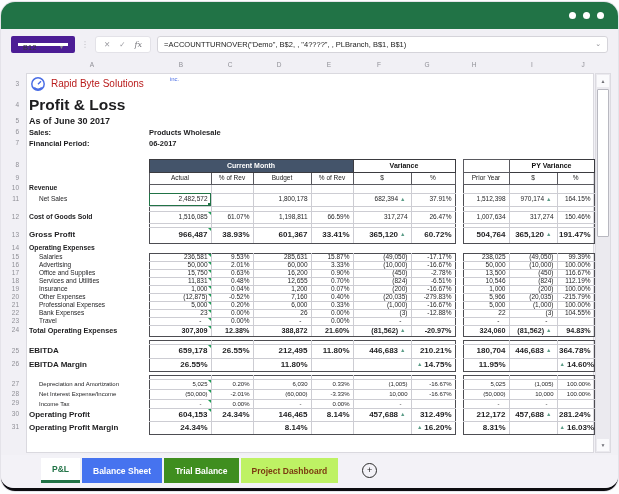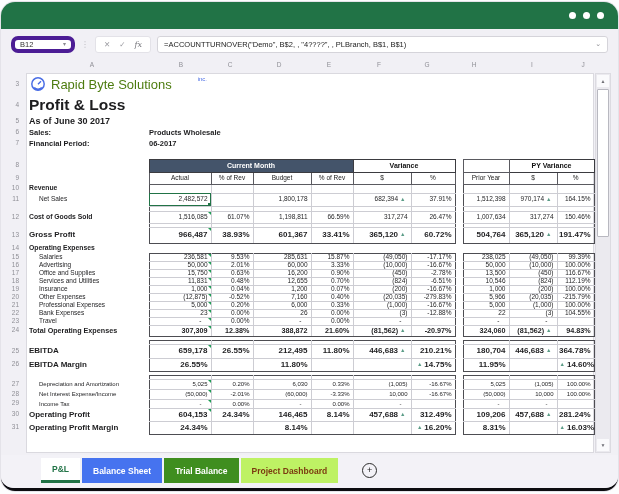--- a/index.html
+++ b/index.html
@@ -5,39 +5,39 @@
   *{box-sizing:border-box;margin:0;padding:0}
   html,body{width:619px;height:494px;background:#fdfdfe;font-family:"Liberation Sans",sans-serif;overflow:hidden}
   .window{position:absolute;left:1px;top:2px;width:617px;height:489px;border-radius:14px;background:#f1f0f5;
           border-bottom:3px solid #0c0c10;box-shadow:0 0 0 1px #e4e3e9;overflow:hidden}
   
   .titlebar{height:27px;background:#217346;position:relative}
   .dots{position:absolute;right:14px;top:10px;display:flex;gap:7px}
   .dot{width:7px;height:7px;border-radius:50%;background:#fff}
   
   .formulabar{height:30px;display:flex;align-items:center;gap:6px;padding:0 10px}
-  .namebox{width:64px;height:17px;background:#fff;border:4px solid #4c1d95;border-radius:7px;
+  .namebox{width:64px;height:17px;background:#fff;border:7px solid #4c1d95;border-radius:2px;
            display:flex;align-items:flex-start;justify-content:space-between;padding:0 5px;font-size:7.5px;color:#333}
   .namebox .caret{color:#8a8a90;font-size:6px}
   .vdots{color:#b8b7bd;font-size:8px}
   .fbicons{height:17px;background:#fff;border:1px solid #e3e2e8;border-radius:3px;display:flex;align-items:center;gap:9px;padding:0 8px;color:#9a9aa0;font-size:7.5px}
   .fbicons .fx{font-family:"DejaVu Serif",serif;font-style:italic;font-size:8px;color:#77777d}
   .finput{flex:1;height:17px;background:#fff;border:1px solid #d5d4da;border-radius:3px;display:flex;align-items:center;justify-content:space-between;padding:0 6px;overflow:hidden}
   .ftext{font-size:7.5px;color:#222;white-space:nowrap}
   .fcaret{color:#8a8a90;font-size:7px}
   
   .sheetarea{position:relative;height:396px}
   .colletters{position:absolute;top:0;left:0;right:0;height:14px}
   .colletters span{position:absolute;top:2px;transform:translateX(-50%);font-size:6.5px;color:#8f8f96}
   .whitecard{position:absolute;left:25px;top:14px;width:568px;bottom:2px;background:#fff;border:1px solid #dad9df}
   table.sheet{position:absolute;left:0;top:14px;width:593px;border-collapse:collapse;table-layout:fixed}
   td{vertical-align:middle;line-height:1;padding:0;overflow:hidden;white-space:nowrap}
   td.rownum{color:#8f8f96;font-size:6.5px;text-align:right;padding-right:7px}
   td.logocell{padding-left:4px}
-  .logoname{color:#4d7c0f;font-size:13px;vertical-align:middle;margin-left:5px}
+  .logoname{color:#b91c1c;font-size:10px;vertical-align:middle;margin-left:5px}
   .loginc{color:#4a6de5;font-size:6px;vertical-align:top;margin-left:26px}
   td.titlecell{font-size:15.5px;font-weight:700;color:#1d1d1f;padding-left:3px}
   td.subcell{font-size:9px;font-weight:700;color:#1d1d1f;padding-left:3px}
   td.kvlab{font-size:7.5px;font-weight:700;color:#1d1d1f;padding-left:3px}
   td.kvval{font-size:7.5px;font-weight:700;color:#1d1d1f;text-align:left}
   
   td.navy{background:#44546a;color:#fff;font-size:7px;font-weight:700;text-align:center;border:1px solid #3b3b40}
   td.ghd{background:#fff;color:#111;font-size:7px;font-weight:700;text-align:center;border:1px solid #3b3b40}
   td.hcell{font-size:6.5px;color:#222;text-align:center;border:1px solid #5a5a60}
   
@@ -524,21 +524,21 @@
           <tr class="tot" style="height: 13px;">
             <td class="rownum">30</td>
             <td class="lab tot">Operating Profit</td>
             <td class="cell c0 bt">604,153<span class="flag"></span></td>
             <td class="cell c1 bt">24.34%</td>
             <td class="cell c2 bt">146,465</td>
             <td class="cell c3 bt">8.14%</td>
             <td class="cell c4 bt">457,688<span class="tri">▲</span></td>
             <td class="cell c5 bt">312.49%</td>
             <td class="gapcol"></td>
-            <td class="cell c6 bt">109,206</td>
+            <td class="cell c6 bt">212,172</td>
             <td class="cell c7 bt">457,688<span class="tri">▲</span></td>
             <td class="cell c8 bt">281.24%</td>
           </tr>
           <tr class="tot" style="height: 13px;">
             <td class="rownum">31</td>
             <td class="lab tot">Operating Profit Margin</td>
             <td class="cell c0 bb">24.34%</td>
             <td class="cell c1 bb"></td>
             <td class="cell c2 bb">8.14%</td>
             <td class="cell c3 bb"></td>

